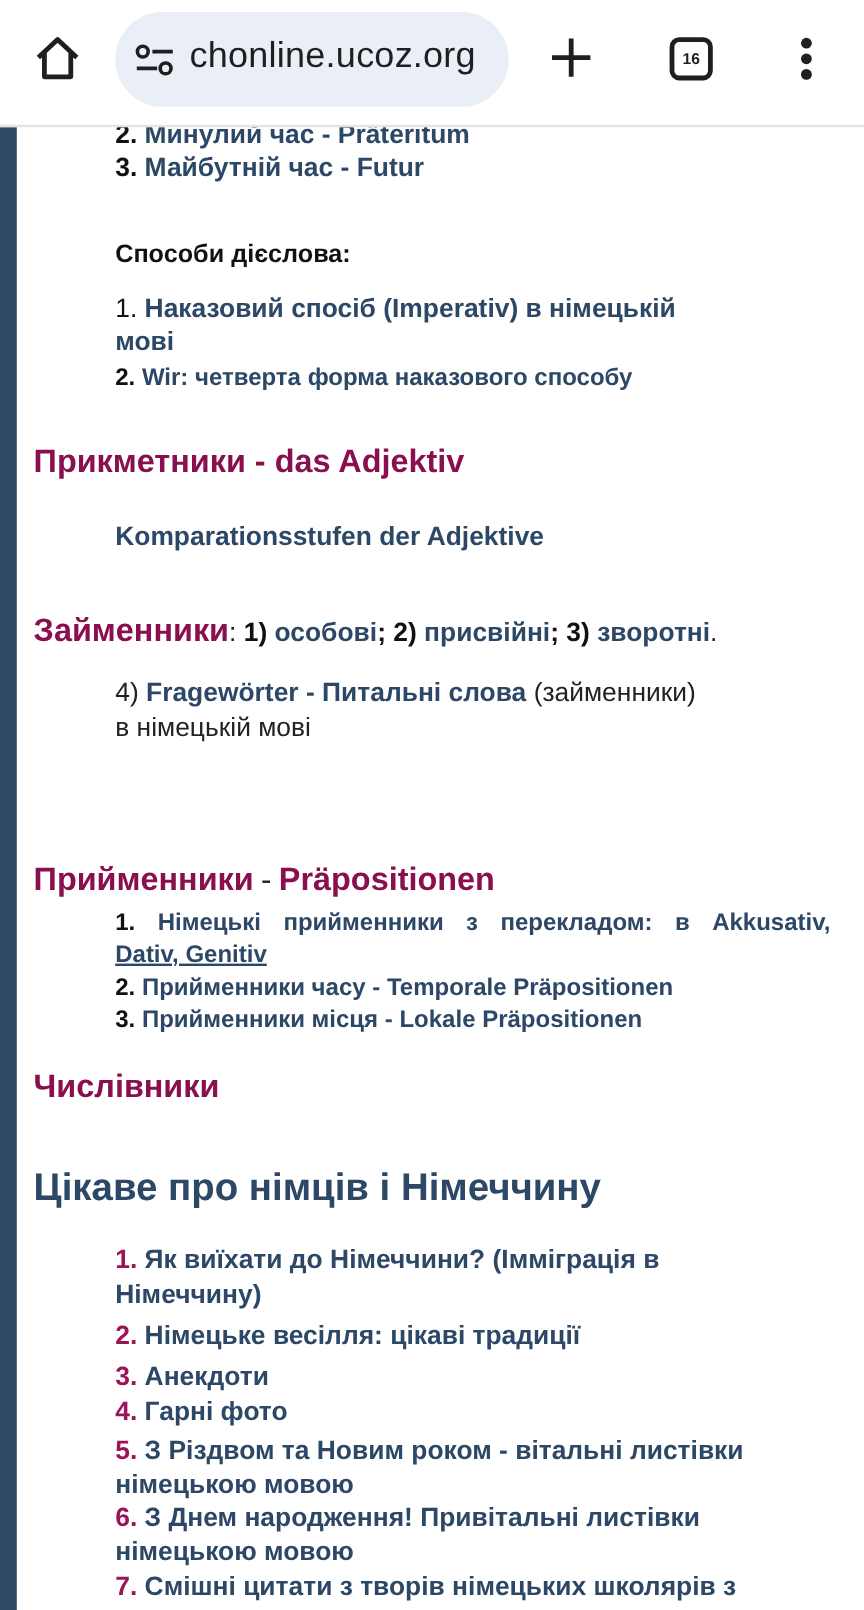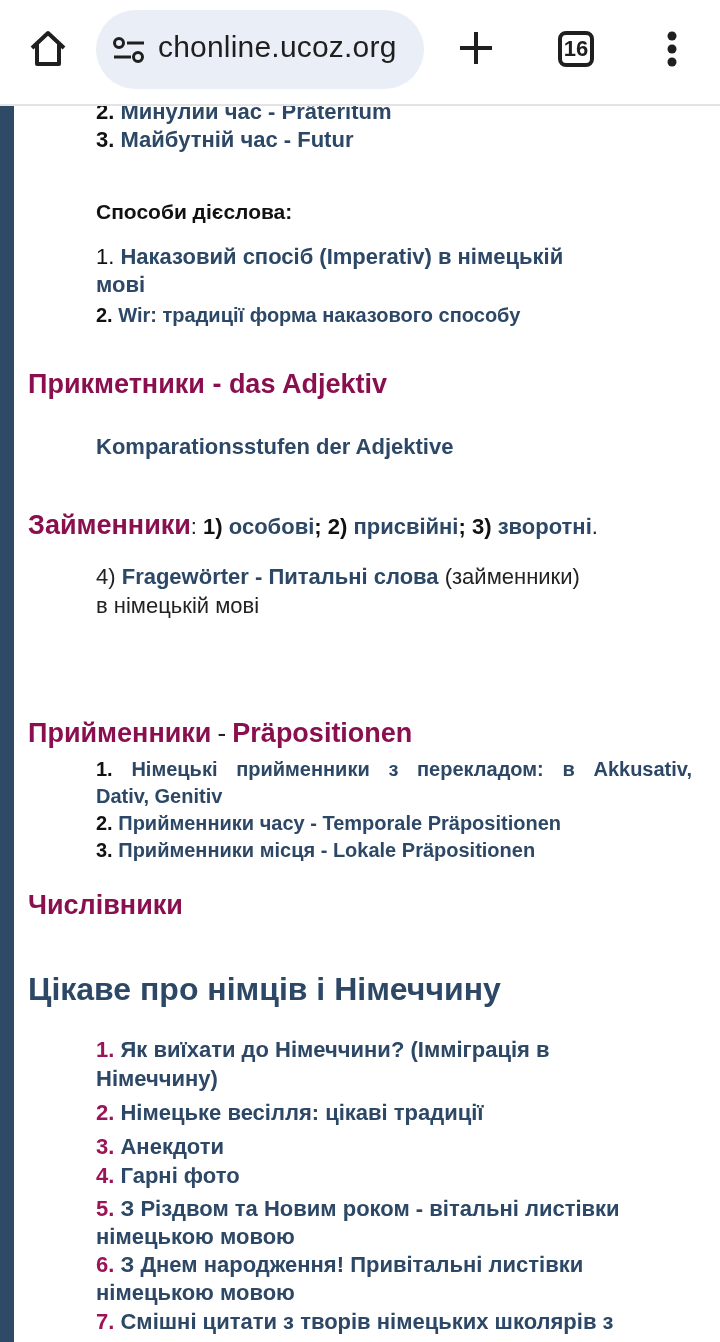--- a/index.html
+++ b/index.html
@@ -20,21 +20,21 @@
     }
     .omni-icon { position: absolute; left: 16px; top: 26px; width: 34px; height: 28px; }
     .omni-text {
       position: absolute; left: 62px; top: 20px; font-size: 30px; color: #1f1f1f;
       white-space: nowrap; letter-spacing: 0.2px;
     }
     .newtab-btn { position: absolute; left: 456px; top: 28px; width: 40px; height: 40px; }
     .tabs-btn {
       position: absolute; left: 558px; top: 31px; width: 30px; height: 30px;
       border: 4px solid #1f1f1f; border-radius: 8px; box-sizing: border-box;
-      width: 36px; height: 36px; text-align: center; font-size: 22px; font-weight: bold;
+      width: 36px; height: 36px; text-align: center; font-size: 13px; font-weight: bold;
       line-height: 28px; color: #1f1f1f;
     }
     .menu-btn { position: absolute; left: 662px; top: 30px; width: 20px; height: 40px; }
     .content {
       position: absolute; left: 14px; top: 105px; width: 692px; height: 1237px;
       background: #ffffff; overflow: hidden; border-right: 1px solid #8ea3ba; padding-left: 17px;
     }
     .c { position: absolute; white-space: nowrap; font-size: 22px; line-height: 28px; }
     .link { color: #2c4866; font-weight: bold; }
     .num { color: #111111; font-weight: bold; }
@@ -93,21 +93,21 @@
   </div>
 
   <div class="c num small" style="left:82px; top:93px; font-size:21px;">Способи дієслова:</div>
   <div class="c" style="left:82px; top:138px;">
     <span class="numplain">1.</span>
     <span class="link">Наказовий спосіб (Imperativ) в німецькій</span>
   </div>
   <div class="c link" style="left:82px; top:166px;">мові</div>
   <div class="c small" style="left:82px; top:196px;">
     <span class="num">2.</span>
-    <span class="link">Wir: традиції форма наказового способу</span>
+    <span class="link">Wir: четверта форма наказового способу</span>
   </div>
 
   <div class="c head" style="left:14px; top:265px;">Прикметники - das Adjektiv</div>
   <div class="c link" style="left:82px; top:328px;text-align:right;">Komparationsstufen der Adjektive</div>
 
   <div class="c" style="left:14px; top:406px;text-align:right;">
     <span class="head">Займенники</span><span class="plain">:</span>
     <span class="num">1)</span>
     <span class="link">особові</span><span class="num">;</span>
     <span class="num">2)</span>
@@ -124,21 +124,21 @@
     <span class="head">Прийменники</span>
     <span class="plain" style="font-size:26px;">-</span>
     <span class="head">Präpositionen</span>
   </div>
 
   <div class="c plain" style="left:82px; top:487px;">в німецькій мові</div>
   <div class="c small" style="left:82px; top:650px; width:596px; text-align:justify; text-align-last:justify;">
     <span class="num">1.</span>
     <span class="link">Німецькі прийменники з перекладом: в Akkusativ,</span>
   </div>
-  <div class="c small link" style="left:82px; top:677px;">Dativ, Genitiv</div>
+  <div class="c small link" style="left:82px; top:677px;text-decoration:underline;">Dativ, Genitiv</div>
   <div class="c small" style="left:82px; top:704px;">
     <span class="num">2.</span>
     <span class="link">Прийменники часу - Temporale Präpositionen</span>
   </div>
   <div class="c small" style="left:82px; top:731px;">
     <span class="num">3.</span>
     <span class="link">Прийменники місця - Lokale Präpositionen</span>
   </div>
 
   <div class="c head" style="left:14px; top:786px;">Числівники</div>

